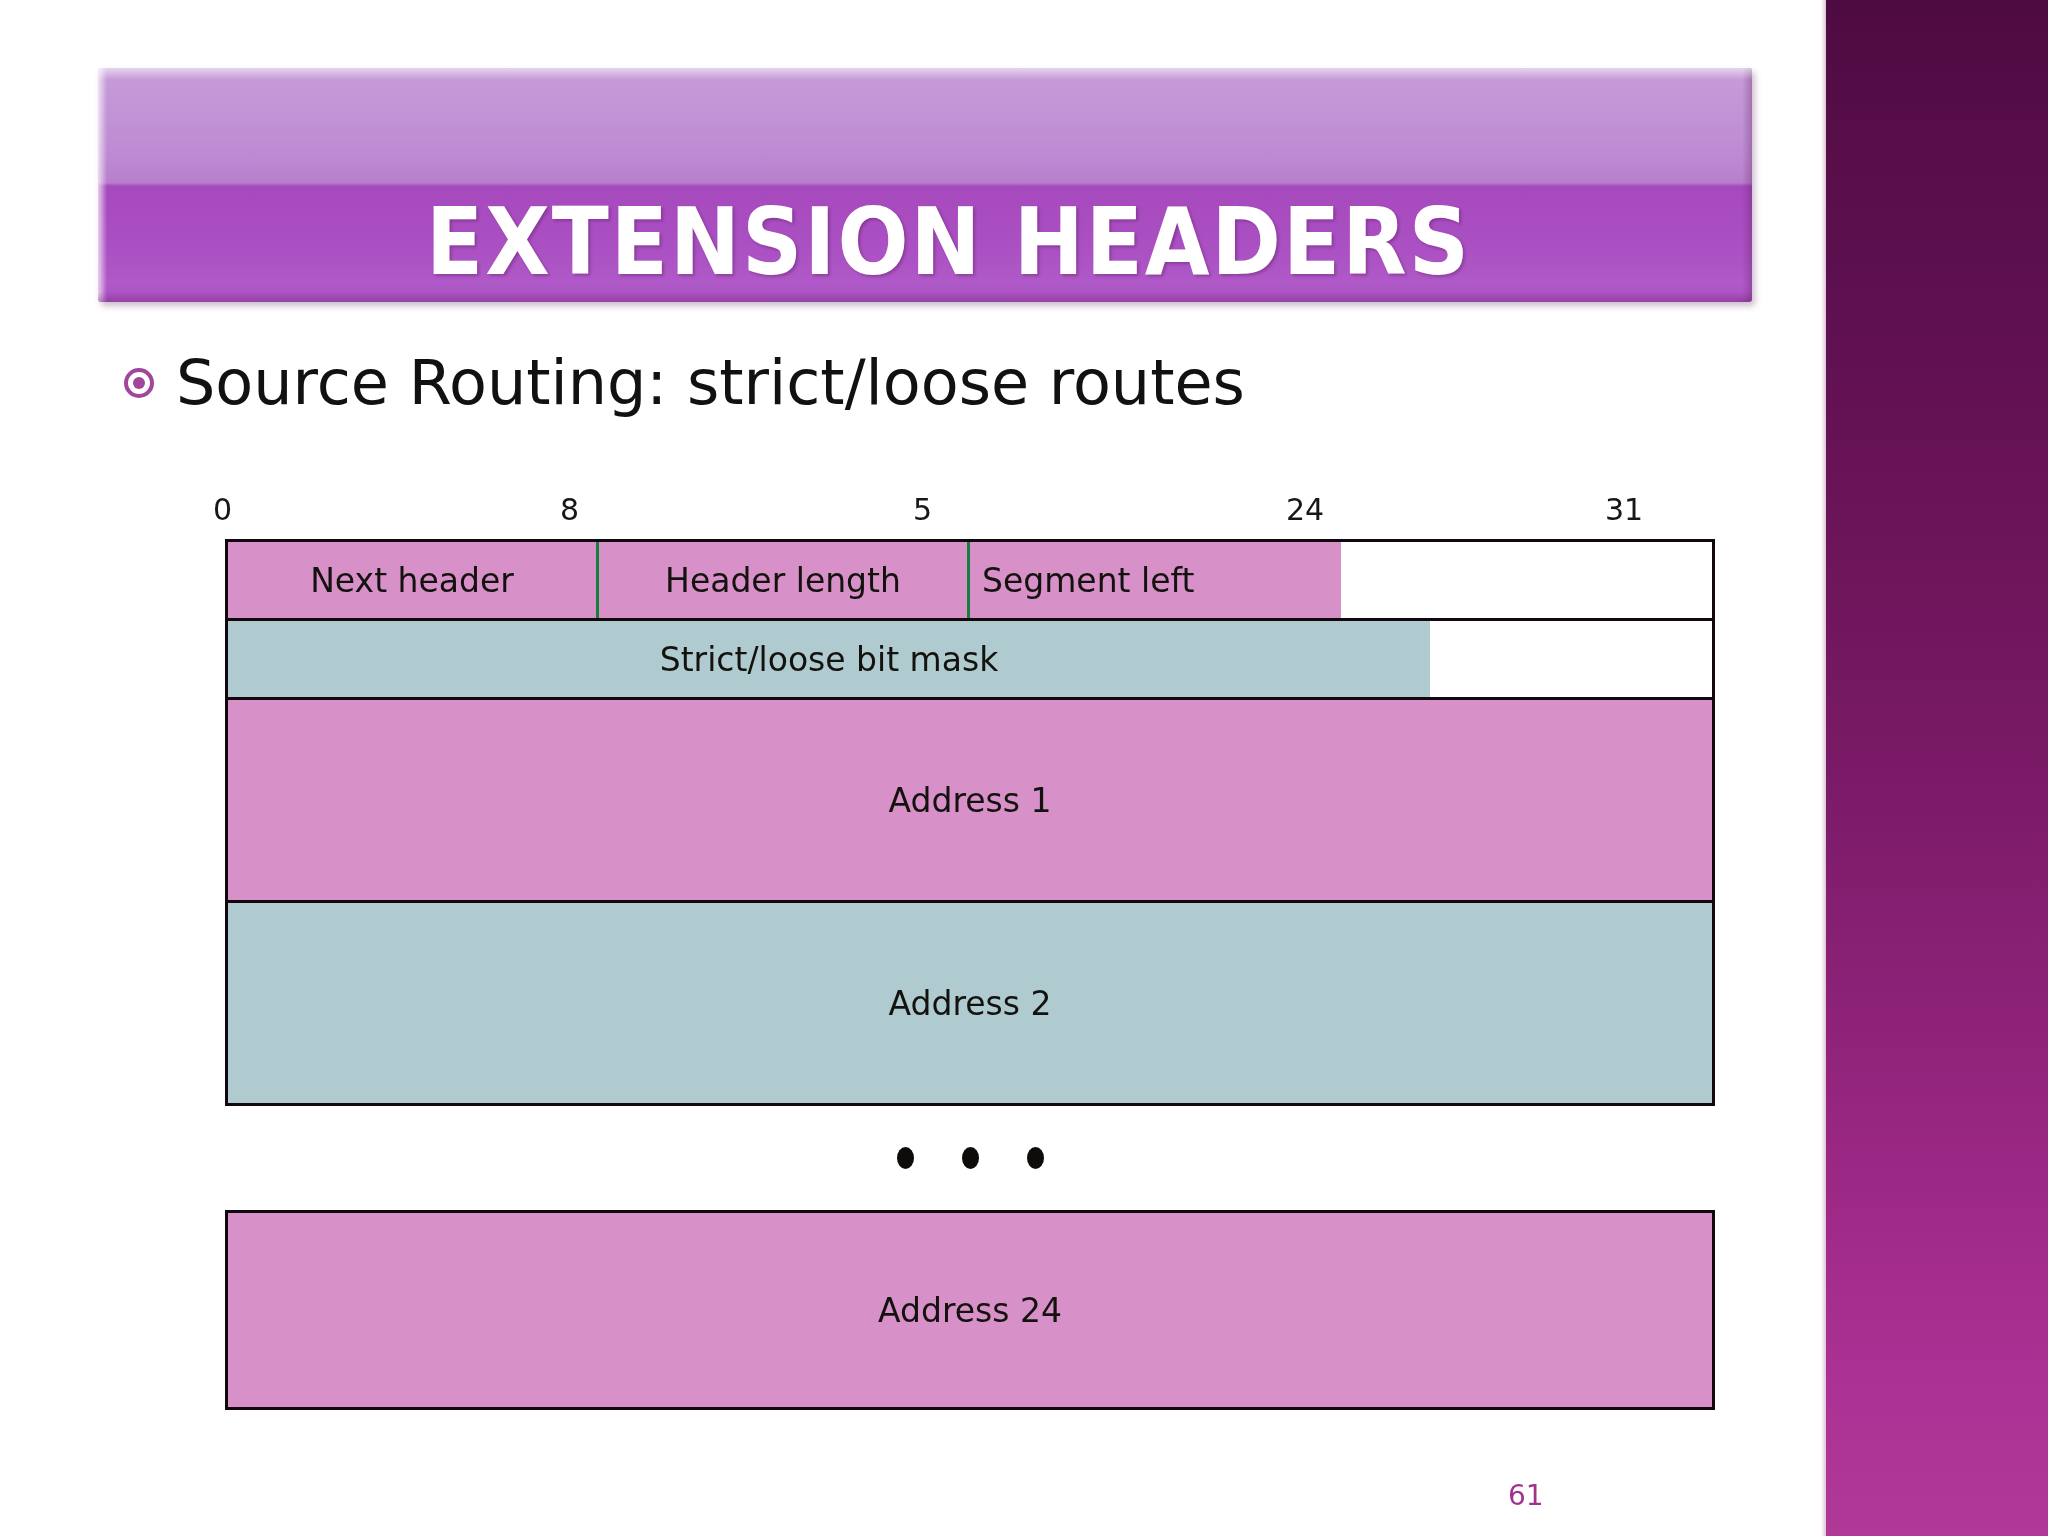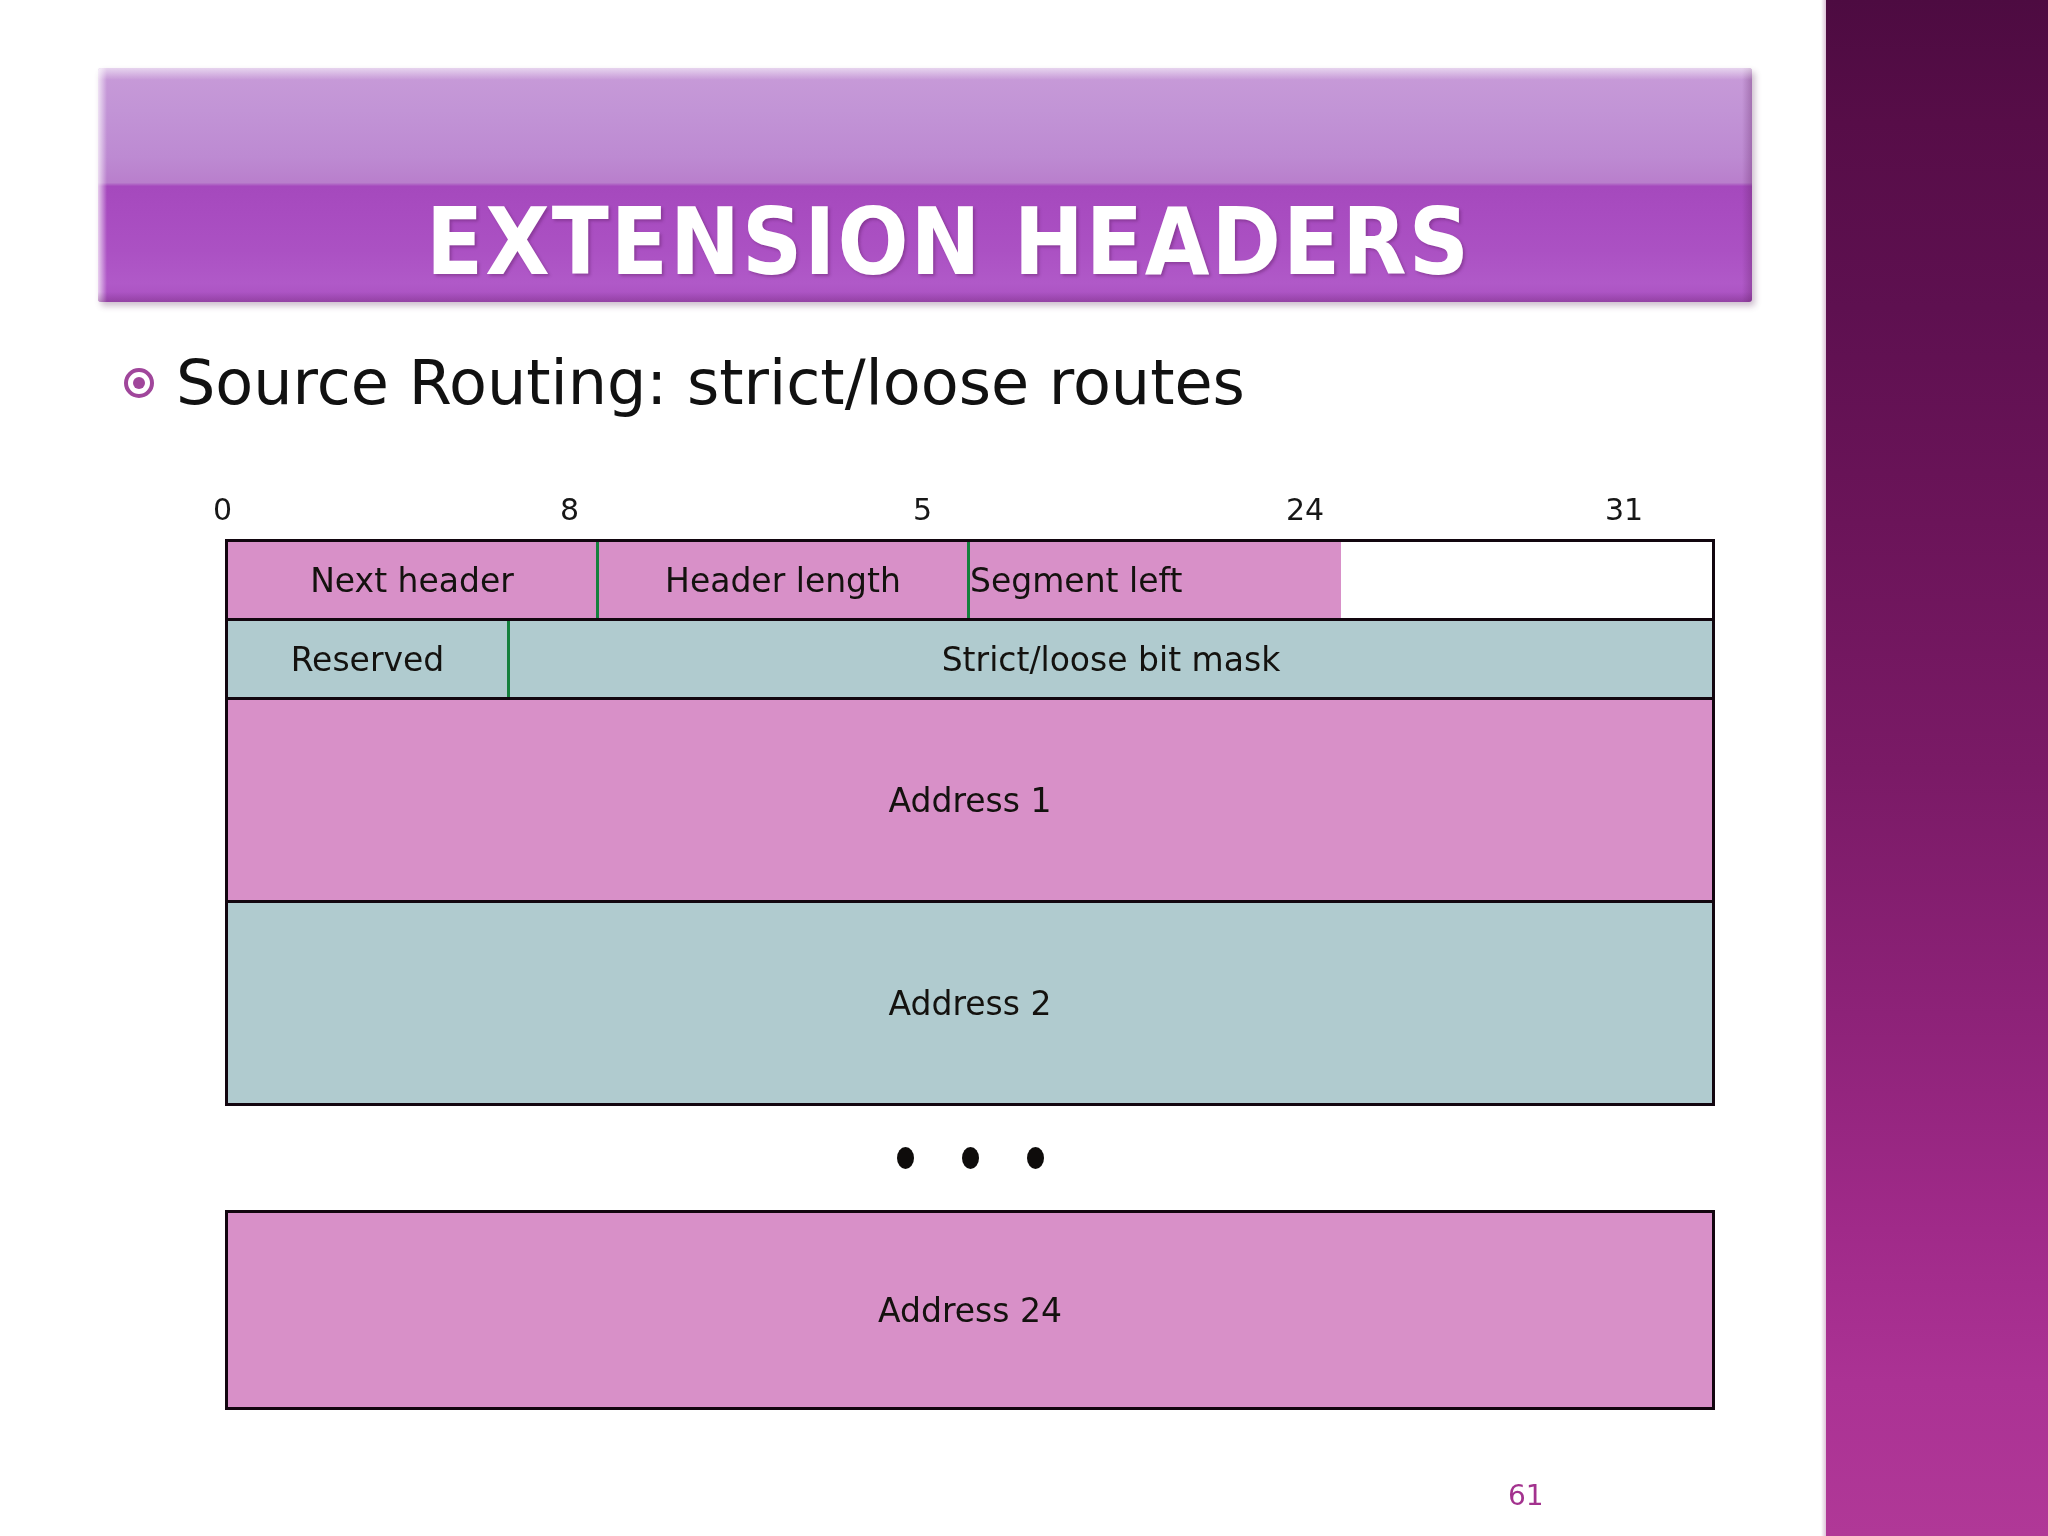--- a/index.html
+++ b/index.html
@@ -263,25 +263,24 @@
     <span class="ruler-tick" style="left:-12px;">0</span>
     <span class="ruler-tick" style="left:335px;">8</span>
     <span class="ruler-tick" style="left:688px;">5</span>
     <span class="ruler-tick" style="left:1061px;">24</span>
     <span class="ruler-tick" style="left:1380px;">31</span>
   </div>
 
   <div class="pkt-row">
     <div class="pkt-cell pink div-r h-short" style="width:25%;">Next header</div>
     <div class="pkt-cell pink div-r h-short" style="width:25%;">Header length</div>
-    <div class="pkt-cell pink h-short cell-segment-left" style="width:25%;">Segment left</div>
+    <div class="pkt-cell pink h-short cell-segment-left" style="width:25%;padding-left:12px;">Segment left</div>
   </div>
 
   <div class="pkt-row">
-    <div class="pkt-cell teal div-r h-short" style="width:19%;">Reserved</div>
     <div class="pkt-cell teal h-short" style="width:81%;">Strict/loose bit mask</div>
   </div>
 
   <div class="pkt-row">
     <div class="pkt-cell pink h-addr" style="width:100%;">Address 1</div>
   </div>
 
   <div class="pkt-row last">
     <div class="pkt-cell teal h-addr" style="width:100%;">Address 2</div>
   </div>

